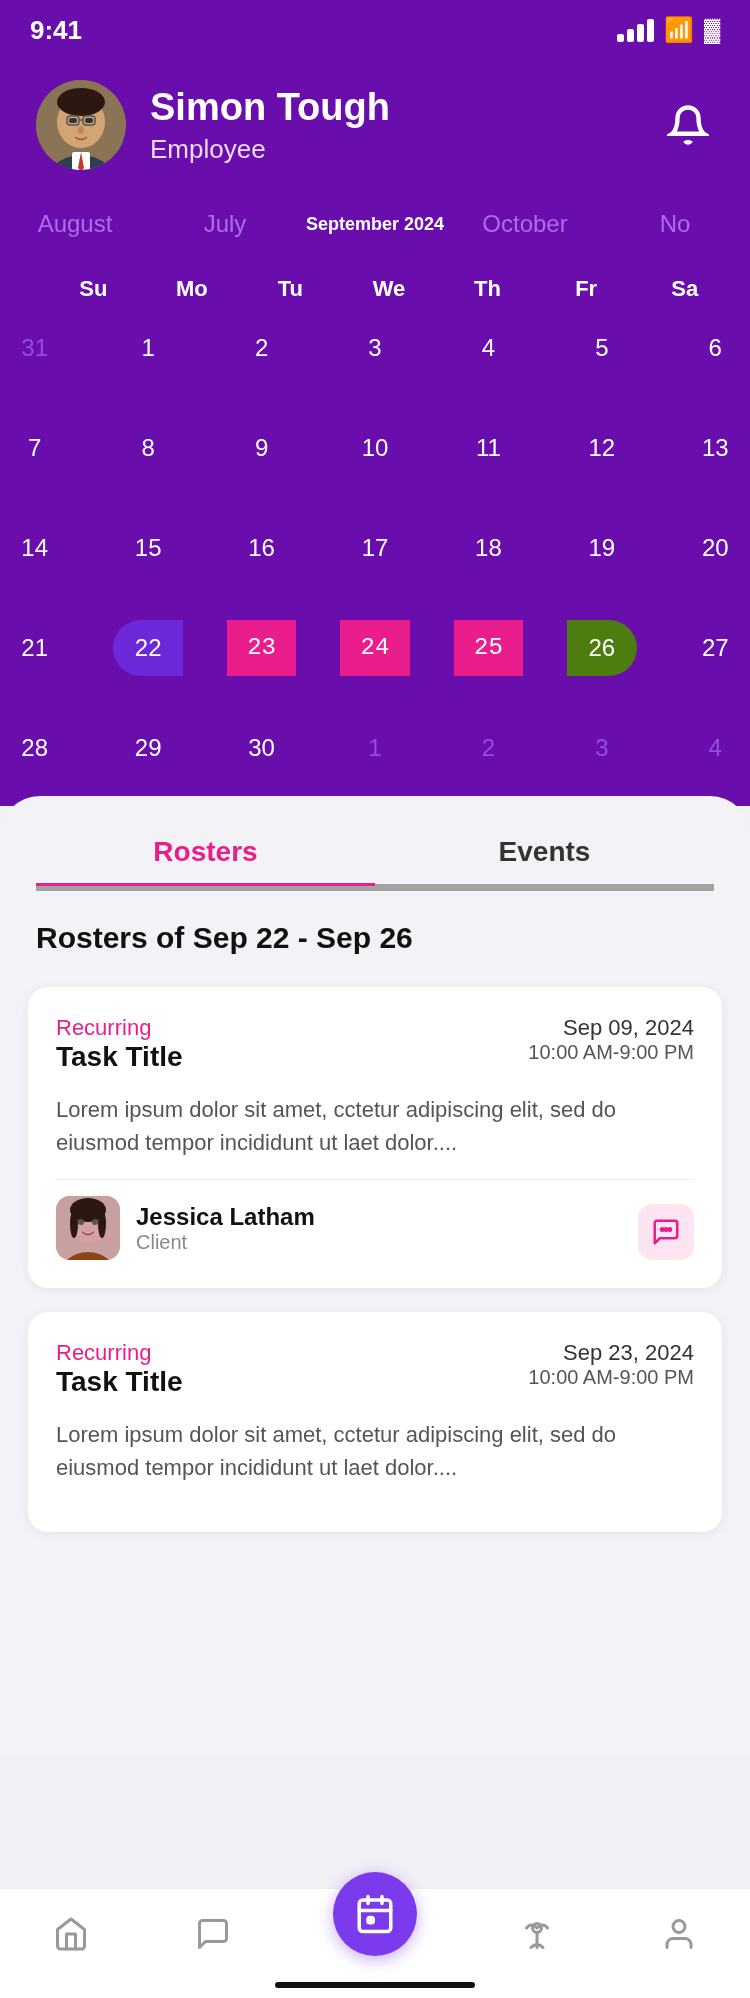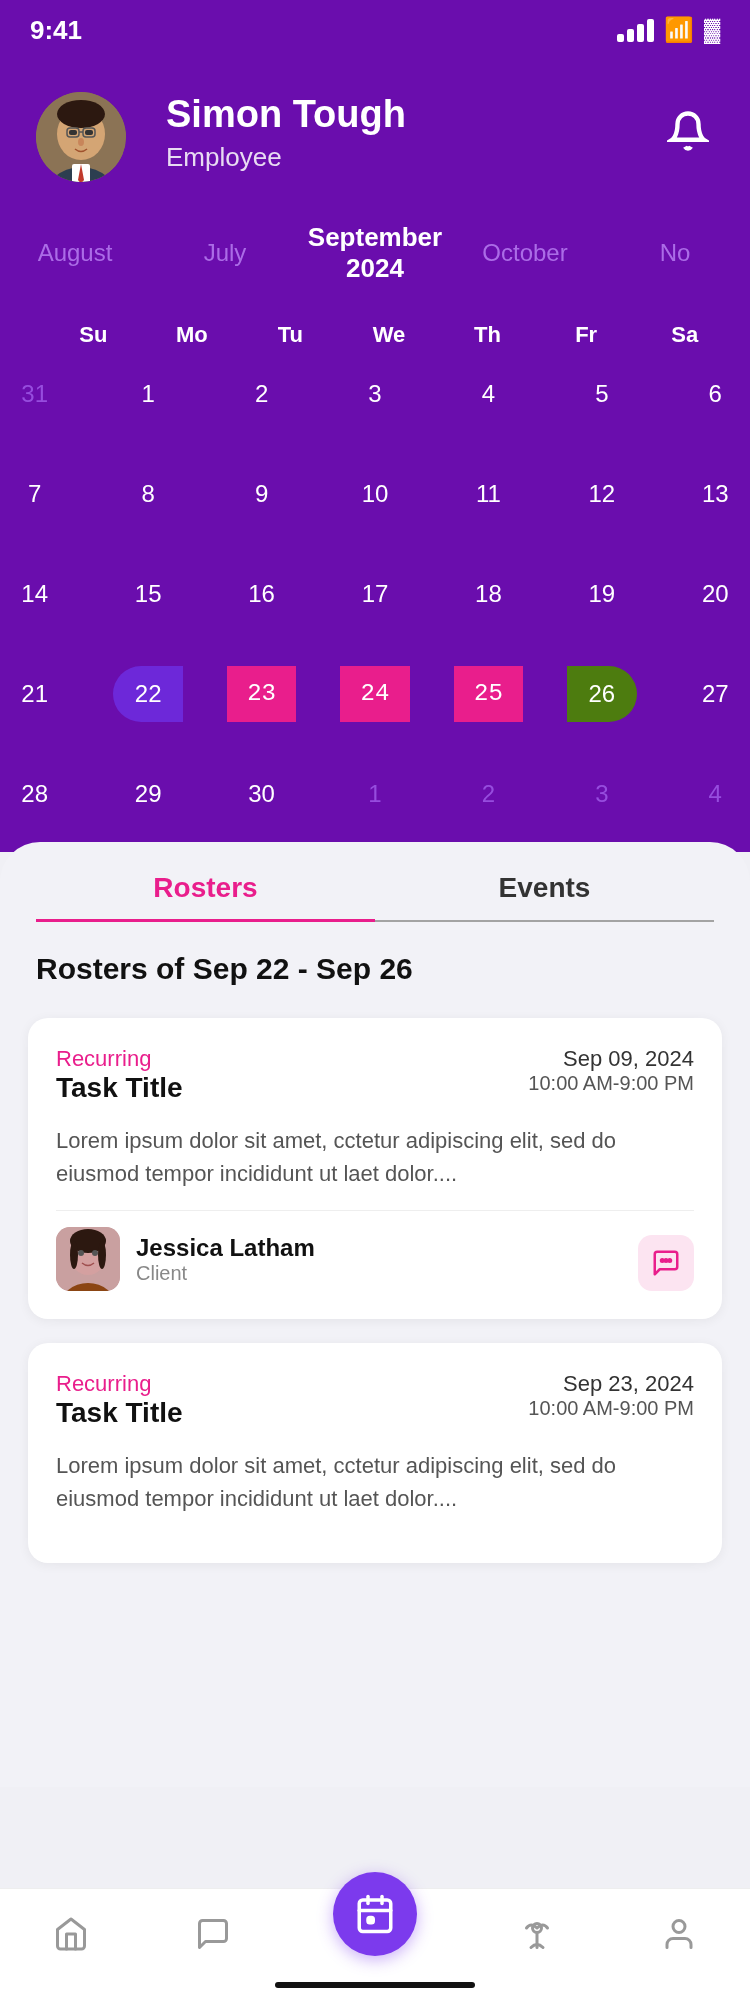--- a/index.html
+++ b/index.html
@@ -47,23 +47,22 @@
     
     .header {
       background: #6a0dad;
       padding: 20px 36px 30px 36px;
       display: flex;
       align-items: center;
       justify-content: space-between;
     }
     .header-left {
       display: flex;
-      align-items: flex-start;
-      gap: 40px;
-      margin-top: 12px;
+      align-items: center;
+      gap: 24px;
     }
     .user-info { color: white; }
     .user-name {
       font-size: 38px;
       font-weight: 700;
       line-height: 1.2;
     }
     .user-role {
       font-size: 26px;
       opacity: 0.85;
@@ -96,21 +95,21 @@
       flex: 1;
       text-align: center;
       font-size: 24px;
       color: rgba(200,150,255,0.7);
       padding: 10px 0;
       cursor: pointer;
     }
     .month-item.active {
       color: white;
       font-weight: 700;
-      font-size: 26px;
+      font-size: 18px;
     }
     .weekdays {
       display: grid;
       grid-template-columns: repeat(7, 1fr);
       padding: 0 16px;
       margin-bottom: 10px;
       margin-left: 28px;
     }
     .weekday {
       text-align: center;
@@ -160,23 +159,23 @@
       border-radius: 40px 40px 0 0;
       margin-top: -10px;
       padding: 0 0 200px 0;
       position: relative;
       z-index: 5;
     }
 
     
     .tabs {
       display: flex;
-      border-bottom: 2px solid #a3a3a3;
+      border-bottom: 7px solid #a3a3a3;
       margin: 0 36px;
-      padding-top: 30px;
+      padding-top: 40px;
     }
     .tab {
       flex: 1;
       text-align: center;
       padding-bottom: 16px;
       font-size: 28px;
       font-weight: 600;
       cursor: pointer;
       position: relative;
       color: #333;

